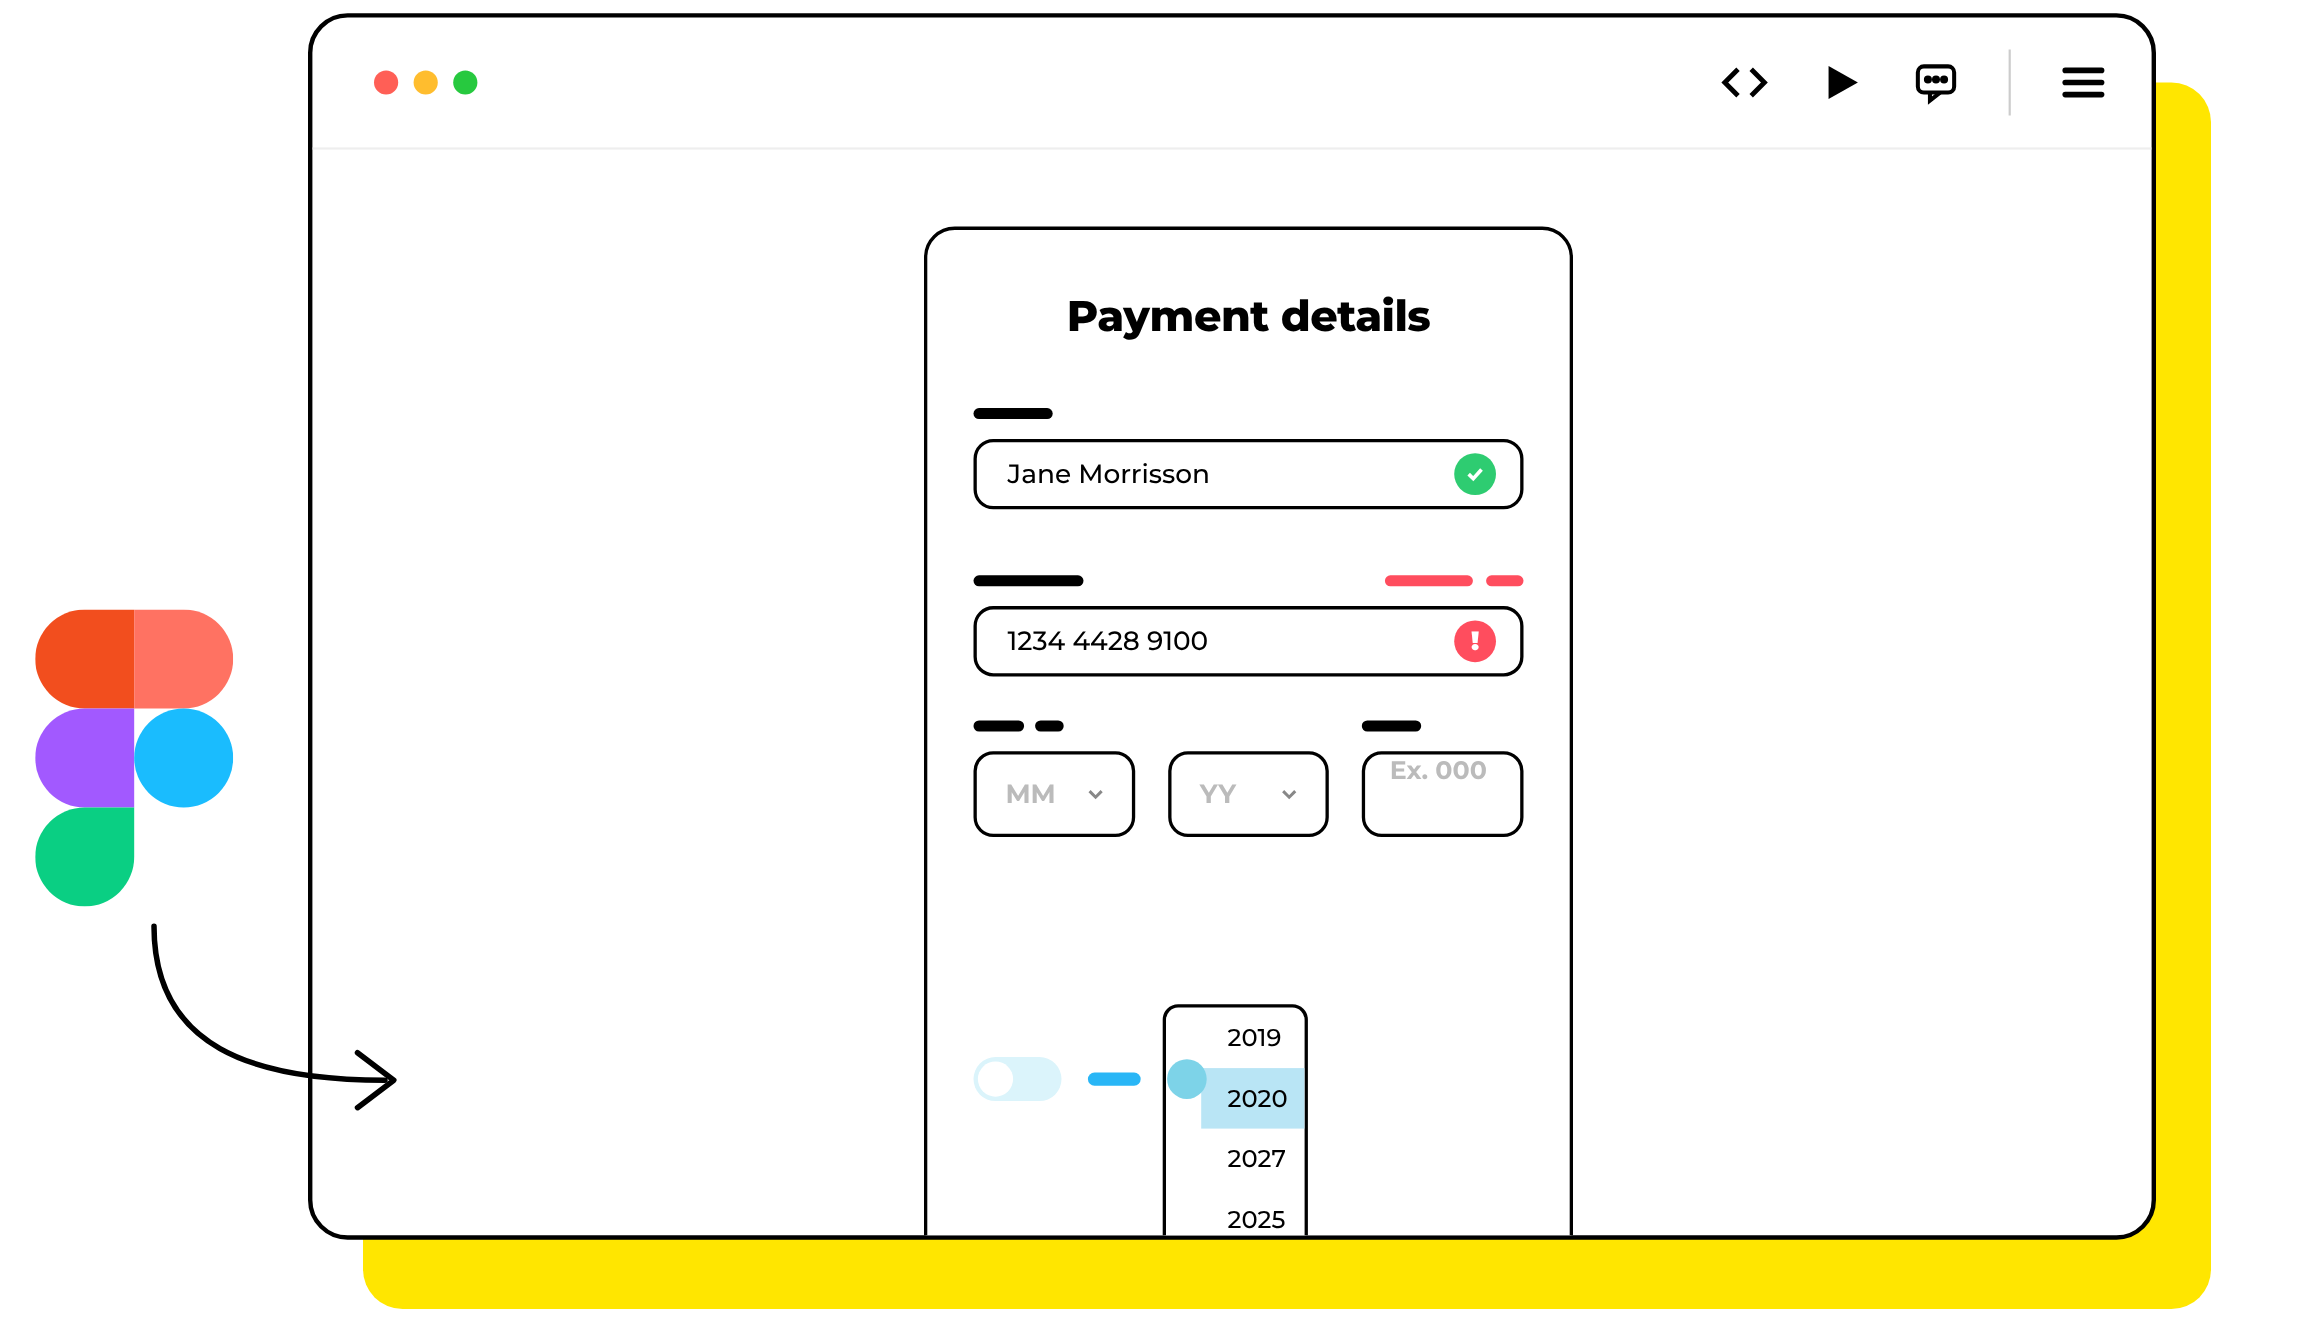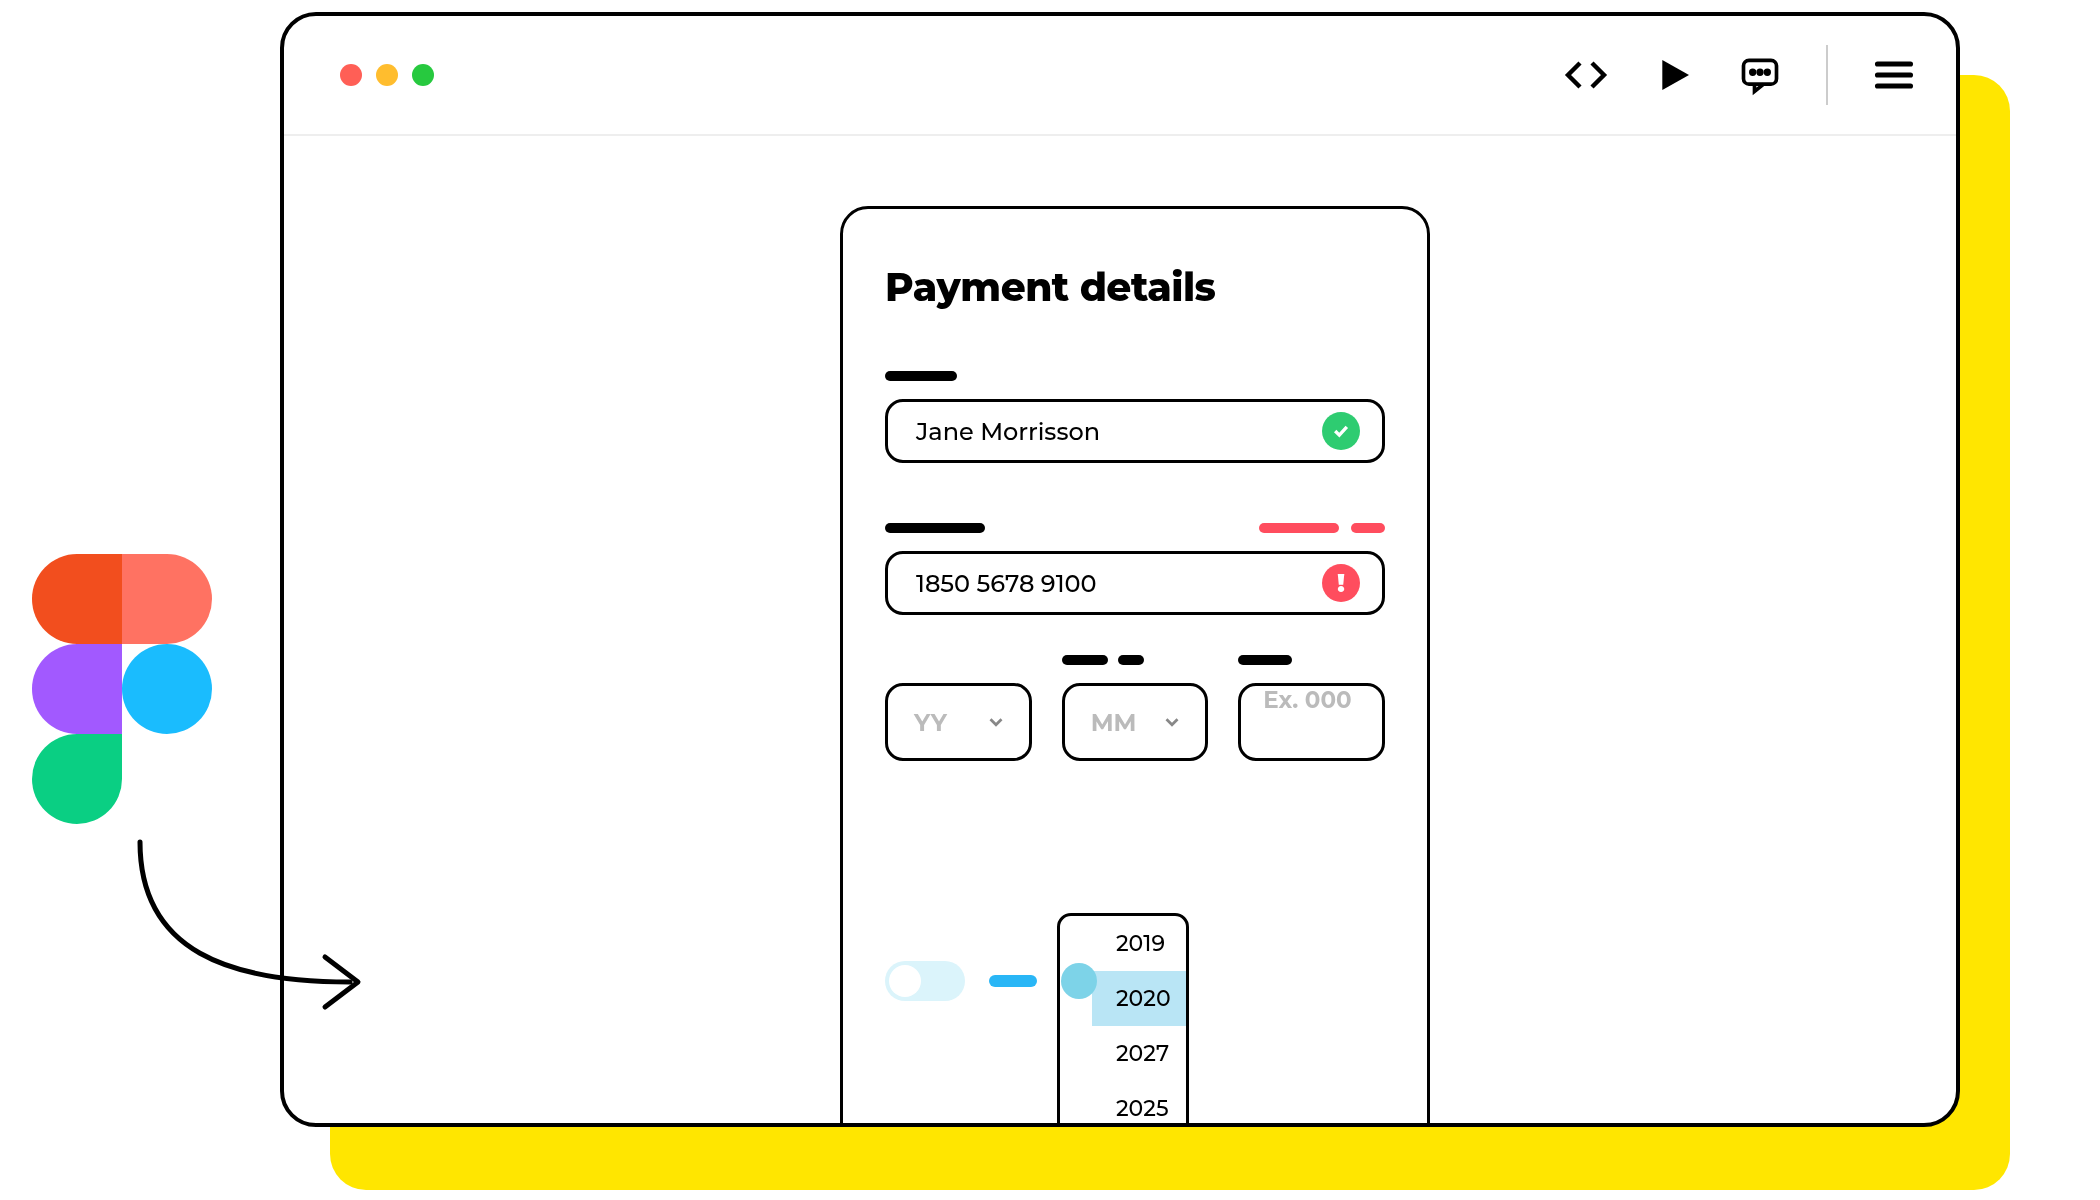--- a/index.html
+++ b/index.html
@@ -51,21 +51,21 @@
   .card {
     position: absolute;
     left: 556px; top: 190px;
     width: 590px;
     height: 1000px;
     border: 3px solid #000;
     border-radius: 28px;
     background: #fff;
     padding: 54px 42px;
   }
-  .title { font-size: 39px; font-weight: 800; letter-spacing:-0.5px; }
+  .title { font-size: 39px; font-weight: 800; letter-spacing:-0.5px;text-align:center; }
   .field { margin-top: 60px; }
   .label-bar {
     width: 72px; height: 10px;
     background: #000; border-radius: 5px;
   }
   .label-row { display: flex; align-items: center; justify-content: space-between; margin-bottom:18px;}
   .err-bars { display:flex; gap:12px; }
   .err-bar { height: 10px; border-radius: 5px; background: #ff4d5e; }
   .eb1 { width: 80px; } .eb2 { width: 34px; }
 
@@ -218,50 +218,50 @@
 
     <div class="field">
       <div class="label-row">
         <div class="label-bar" style="width:100px"></div>
         <div class="err-bars">
           <div class="err-bar eb1"></div>
           <div class="err-bar eb2"></div>
         </div>
       </div>
       <div class="input">
-        <span>1850 5678 9100</span>
+        <span>1234 4428 9100</span>
         <span class="icon err-badge">!</span>
       </div>
     </div>
 
     <div class="row3">
-      <div class="col">
-        <div class="label-bars" style="visibility:hidden">
-            <div class="lb" style="width:46px"></div>
-          </div>
-        <div class="select">
-          <span class="placeholder">YY</span>
-          <svg width="22" height="22" viewBox="0 0 24 24" fill="none" stroke-width="3">
-              <polyline points="6,9 12,15 18,9"></polyline>
-            </svg>
-        </div>
-      </div>
       <div class="col">
         <div class="label-bars">
             <div class="lb" style="width:46px"></div>
             <div class="lb" style="width:26px"></div>
           </div>
         <div class="select">
           <span class="placeholder">MM</span>
           <svg width="22" height="22" viewBox="0 0 24 24" fill="none" stroke-width="3">
               <polyline points="6,9 12,15 18,9"></polyline>
             </svg>
         </div>
       </div>
       <div class="col">
+        <div class="label-bars" style="visibility:hidden">
+            <div class="lb" style="width:46px"></div>
+          </div>
+        <div class="select">
+          <span class="placeholder">YY</span>
+          <svg width="22" height="22" viewBox="0 0 24 24" fill="none" stroke-width="3">
+              <polyline points="6,9 12,15 18,9"></polyline>
+            </svg>
+        </div>
+      </div>
+      <div class="col">
         <div class="label-bars">
             <div class="lb" style="width:54px"></div>
           </div>
         <div class="cvc-input">
           <span>Ex. 000</span>
         </div>
       </div>
     </div>
 
     <div class="dropdown">

